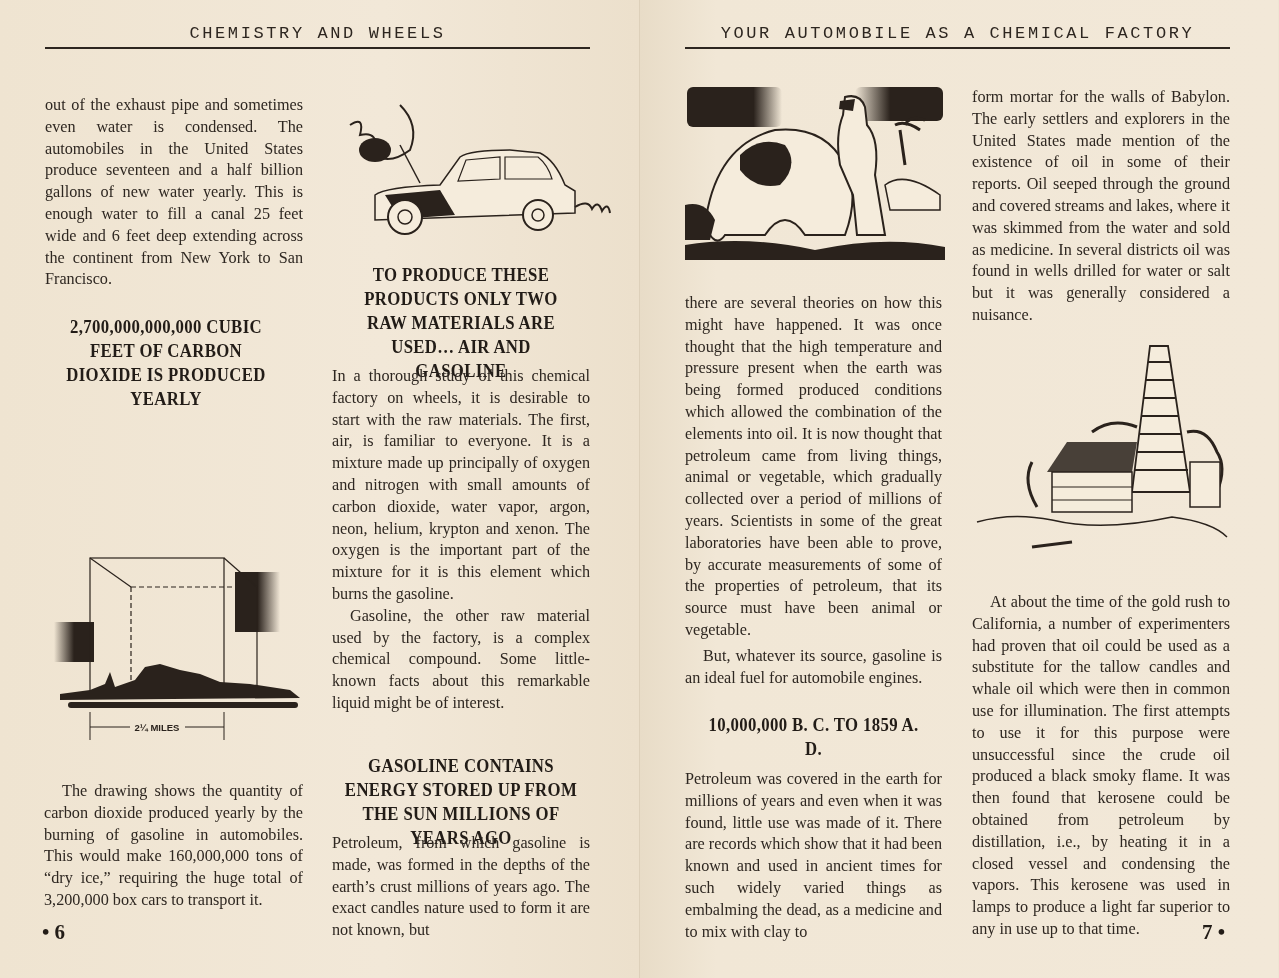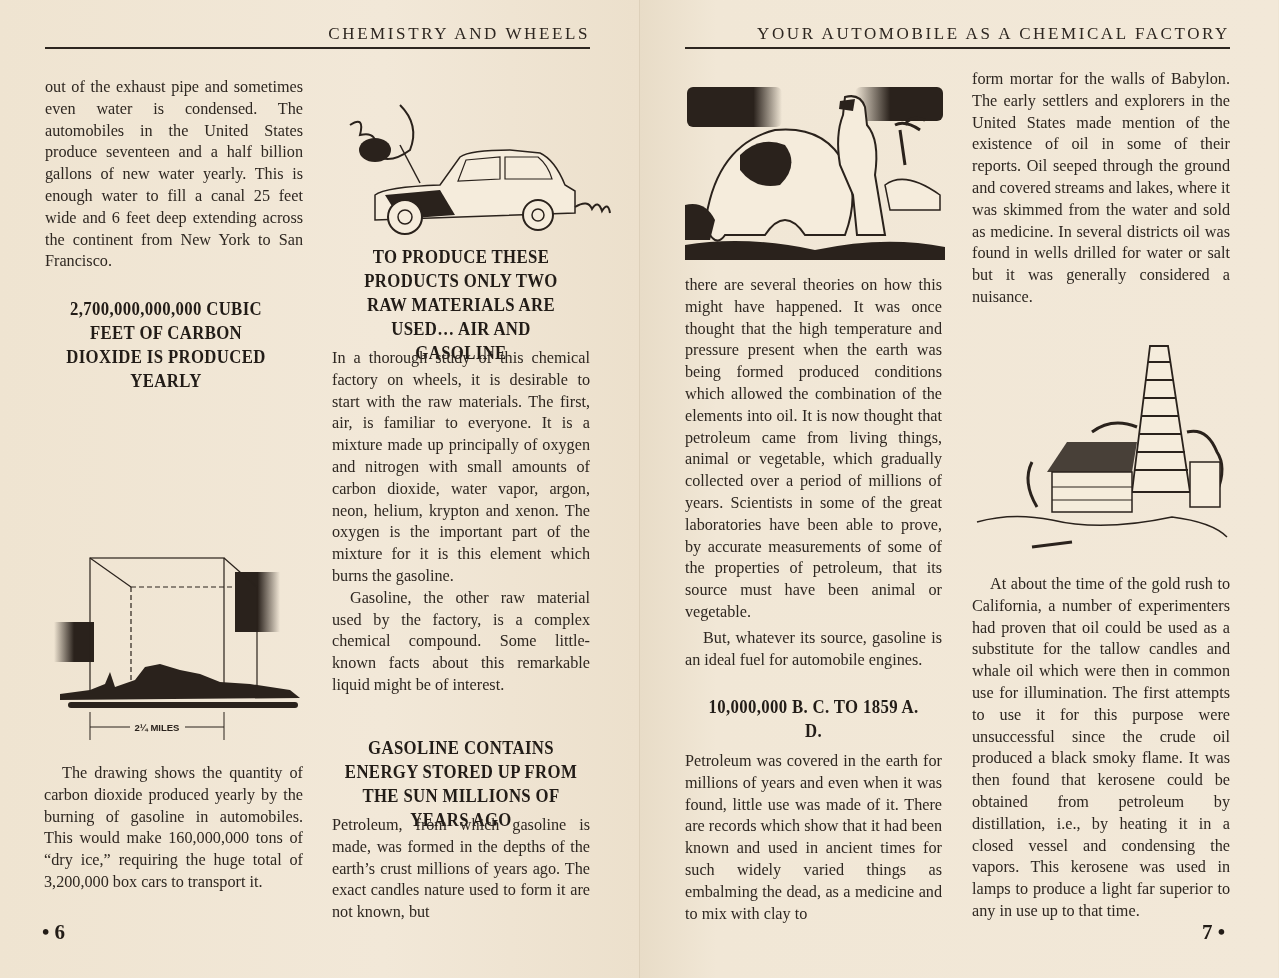--- a/index.html
+++ b/index.html
@@ -10,27 +10,27 @@
     color: #2a231d;
     position: relative;
   }
   .spread { position: absolute; inset: 0; display: flex; }
   .page { position: relative; width: 639px; height: 978px; background: #f1e7d6; }
   .page.left { background: linear-gradient(90deg, #efe4d1 0%, #f2e8d8 60%, #ece0cc 100%); }
   .page.right { background: linear-gradient(90deg, #e8dcc7 0%, #f1e7d6 12%, #f2e8d8 100%); border-left: 1px solid #ddd0ba; }
 
   .running-head {
     position: absolute; top: 24px;
-    font-family: Liberation Serif, serif;
+    font-family: Liberation Mono, monospace;
     font-size: 17px; letter-spacing: 2.6px; color: #2d2620;
-    text-align: right;
+    text-align: center;
   }
   .rule { position: absolute; top: 47px; height: 2px; background: #2d2620; }
 
-  .col { position: absolute; font-family: "Liberation Serif", serif; font-size: 16.2px; line-height: 21.8px; text-align: justify; color: #2e2721; }
+  .col { position: absolute; font-family: "Liberation Serif", serif; font-size: 16.2px; line-height: 21.8px; text-align: justify; color: #2e2721; margin-top: 18px; }
   .col p { margin: 0; }
   .col p.indent { text-indent: 18px; }
   .heading {
     font-family: "Liberation Serif", serif; font-weight: bold;
     font-size: 19.5px; line-height: 24px; text-align: center; color: #221c17;
     transform: scaleX(0.86); transform-origin: center;
     letter-spacing: 0.4px;
   }
   .folio { position: absolute; top: 920px; font-family: "Liberation Serif", serif; font-weight: bold; font-size: 21px; color: #221c17; }
 

